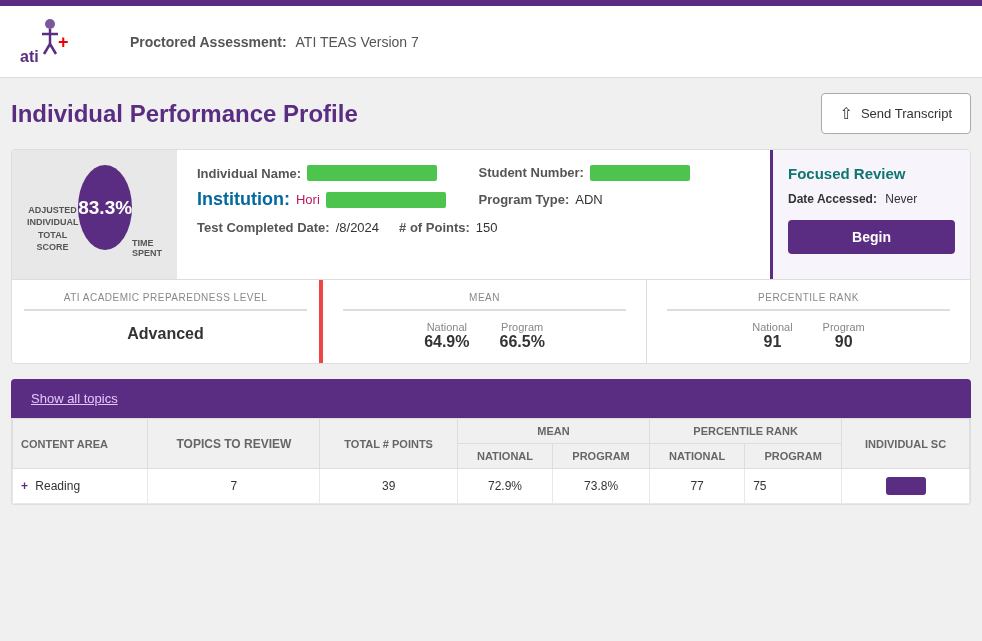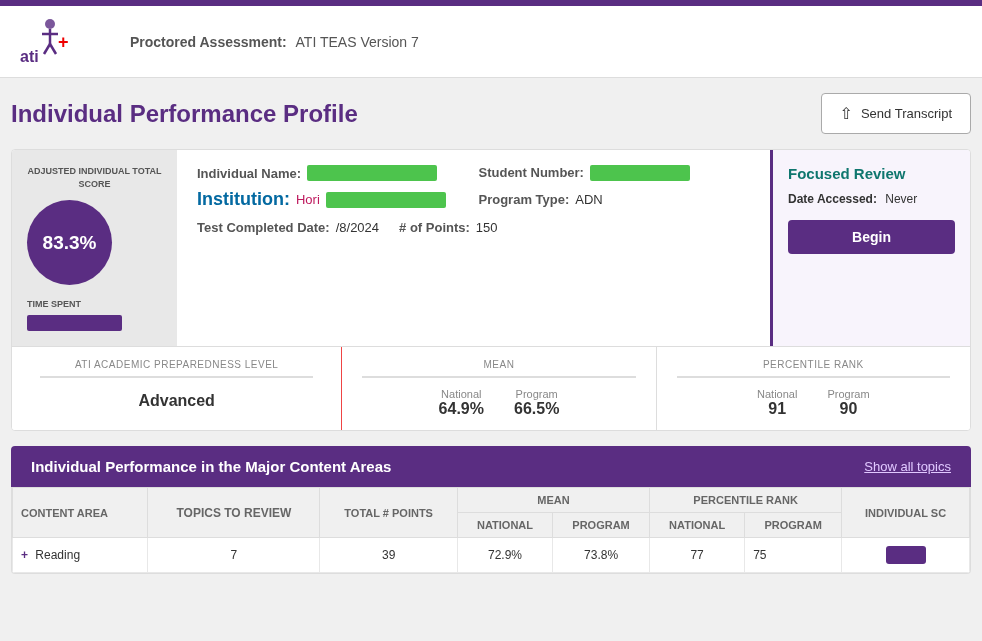--- a/index.html
+++ b/index.html
@@ -44,21 +44,21 @@
     <button style="background:#fff; border:1px solid #aaa; border-radius:4px; padding:10px 18px; cursor:pointer; display:flex; align-items:center; gap:8px; font-size:13px; color:#333;">
       <span style="font-size:16px;">⇧</span>
       <span>Send Transcript</span>
     </button>
   </div>
 
   <div style="background:#fff; border:1px solid #ddd; border-radius:4px; overflow:hidden;">
 
     <div style="display:flex;">
 
-      <div style="background:#e8e8e8; width:165px; min-width:165px; padding:15px; display:flex; flex-direction:column; align-items:flex-start; justify-content:center;">
+      <div style="background:#e8e8e8; width:165px; min-width:165px; padding:15px; display:flex; flex-direction:row; align-items:flex-end; justify-content:center;">
         <div style="font-size:9px; font-weight:bold; color:#555; text-align:center; text-transform:uppercase; margin-bottom:10px; line-height:1.4;">ADJUSTED INDIVIDUAL TOTAL SCORE</div>
         <div style="width:85px; height:85px; border-radius:50%; background:#5a2d82; display:flex; align-items:center; justify-content:center; color:#fff; font-size:19px; font-weight:bold; margin-bottom:14px;">
           <span>83.3%</span>
         </div>
         <div style="font-size:9px; font-weight:bold; color:#555; text-transform:uppercase; margin-bottom:6px;">TIME SPENT</div>
         <div style="width:95px; height:16px; background:#5a2d82; border-radius:2px;"></div>
       </div>
 
       <div style="padding:15px 20px; flex:1;">
         <div style="display:grid; grid-template-columns:1fr 1fr; gap:8px 10px; margin-bottom:10px;">
@@ -106,21 +106,21 @@
         </div>
         <button style="background:#5a2d82; color:#fff; border:none; border-radius:4px; padding:9px 0; cursor:pointer; font-size:14px; font-weight:bold; width:100%; text-align:center;">
           <span>Begin</span>
         </button>
       </div>
 
     </div>
 
     <div style="display:flex; border-top:1px solid #ddd; background:#fff;">
 
-      <div style="flex:2; padding:12px 28px; border-right:1px solid #ef4444;">
+      <div style="flex:2; padding:12px 12px; border-right:4px solid #ef4444;">
         <div style="font-size:10px; color:#888; text-transform:uppercase; text-align:center; border-bottom:2px solid #ddd; padding-bottom:6px; margin-bottom:10px; letter-spacing:0.5px;">
           <span>ATI Academic Preparedness Level</span>
         </div>
         <div style="font-size:16px; font-weight:bold; color:#333; text-align:center; padding-top:4px;">Advanced</div>
       </div>
 
       <div style="flex:2; padding:12px 20px; border-right:1px solid #ddd;">
         <div style="font-size:10px; color:#888; text-transform:uppercase; text-align:center; border-bottom:2px solid #ddd; padding-bottom:6px; margin-bottom:10px; letter-spacing:0.5px;">
           <span>Mean</span>
         </div>
@@ -149,21 +149,20 @@
             <div style="font-size:11px; color:#888;">Program</div>
             <div style="font-size:16px; font-weight:bold; color:#333;">90</div>
           </div>
         </div>
       </div>
 
     </div>
   </div>
 
   <div style="background:#5a2d82; color:#fff; padding:12px 20px; display:flex; justify-content:space-between; align-items:center; margin-top:15px; border-radius:4px 4px 0 0;">
-    <span style="font-size:15px; font-weight:bold;">Individual Performance in the Major Content Areas</span>
     <span style="font-size:13px; color:#e0c8ff; cursor:pointer; text-decoration:underline;">Show all topics</span>
   </div>
 
   <div style="background:#fff; border:1px solid #ddd; border-top:none; border-radius:0 0 4px 4px; overflow:hidden;">
     <table>
       <thead>
         <tr>
           <th rowspan="2" style="text-align:left; background:#f0f0f0; border:1px solid #ddd; padding:6px 8px; font-size:11px; color:#666; text-transform:uppercase;">
             <span>Content Area</span>
           </th>

